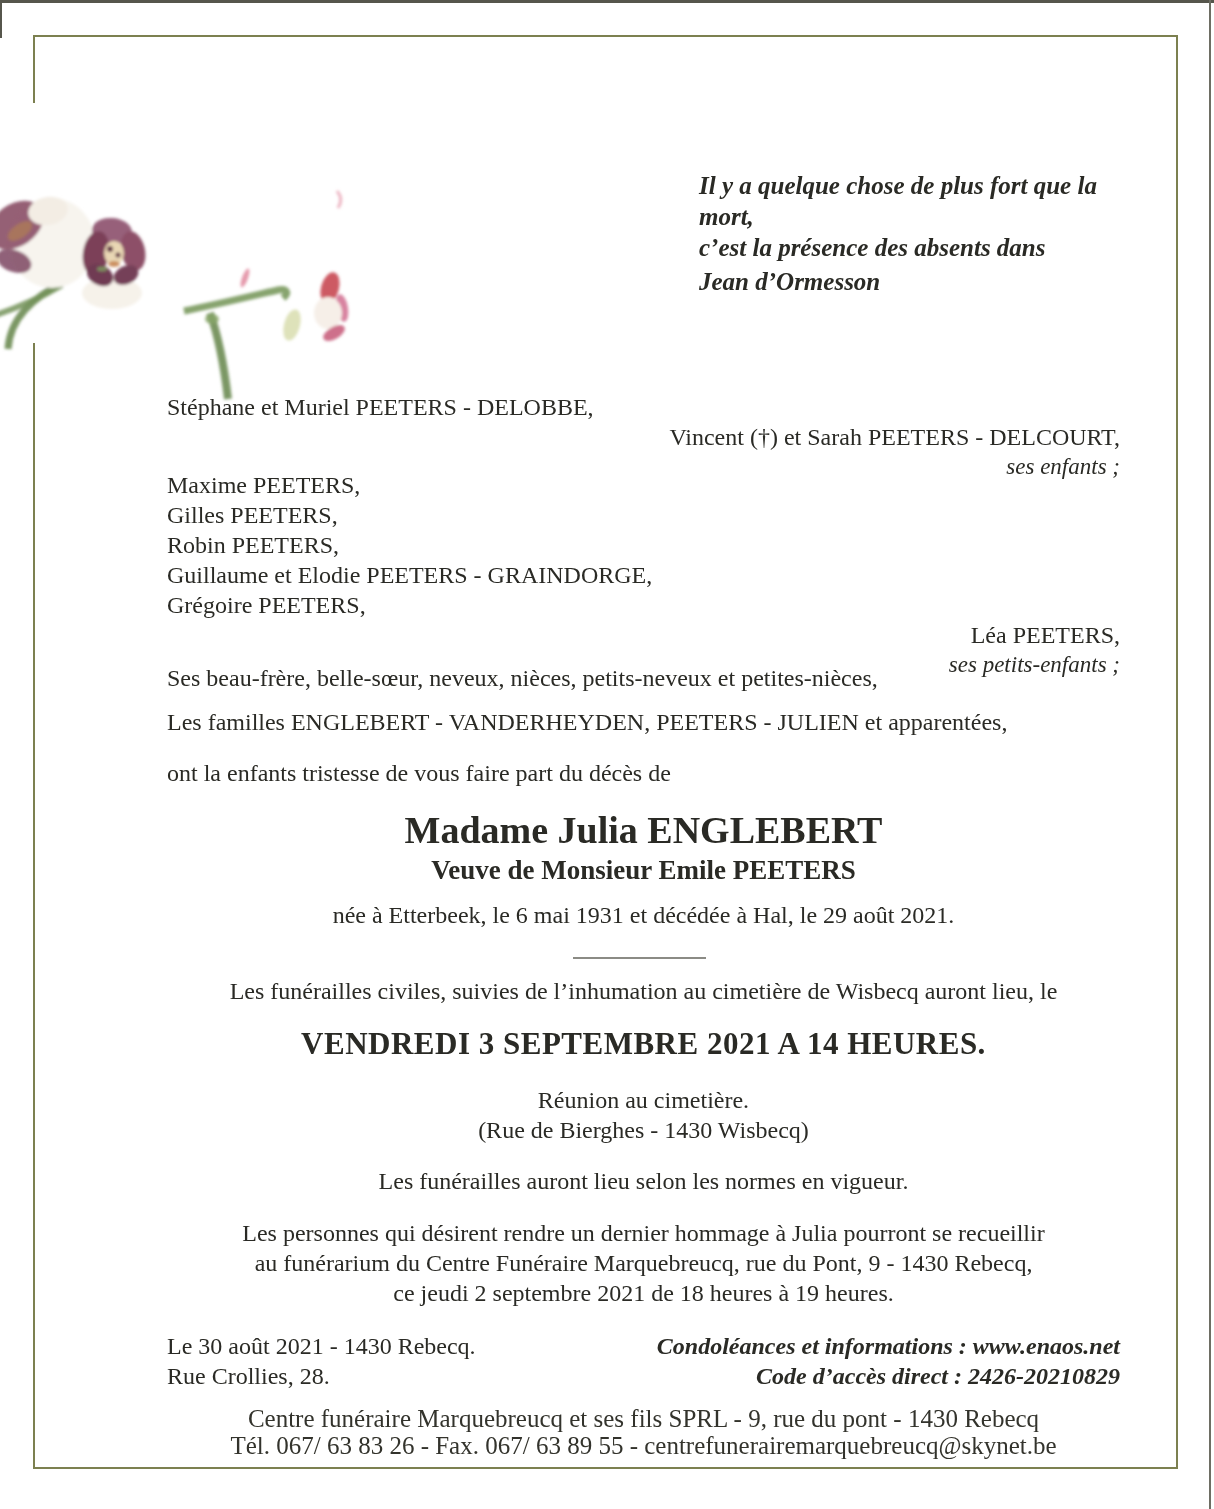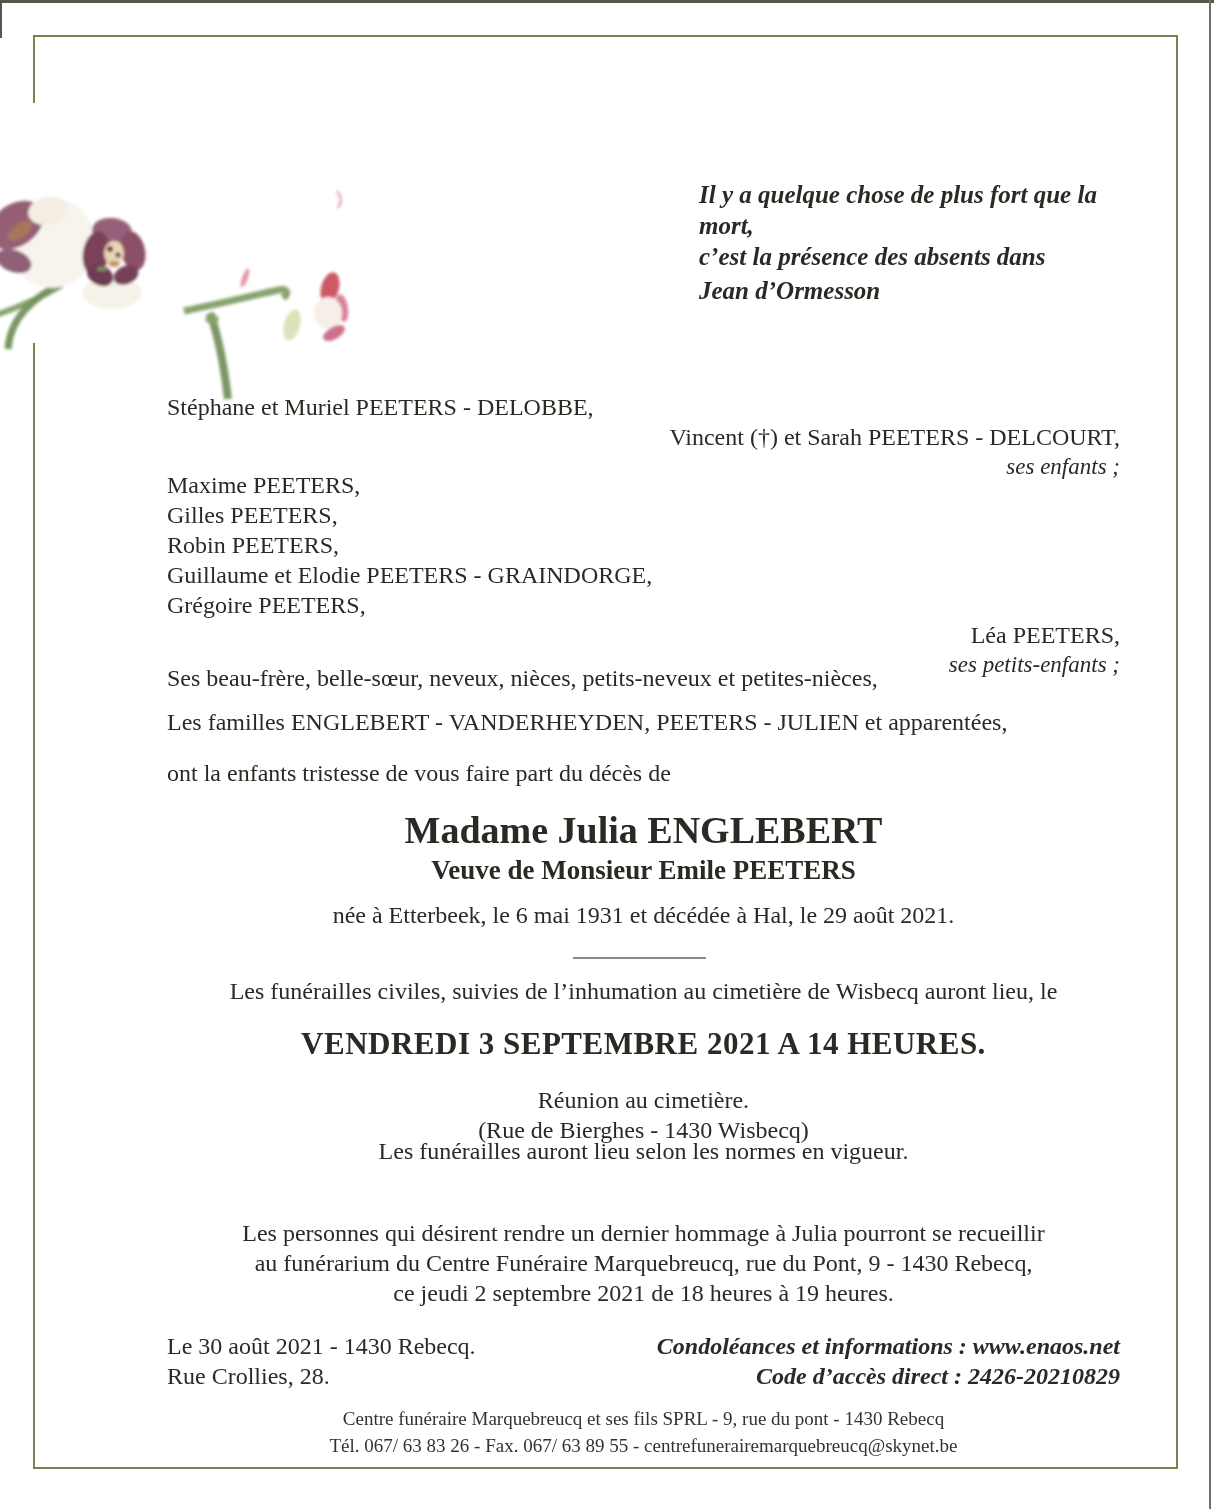--- a/index.html
+++ b/index.html
@@ -14,36 +14,36 @@
   
   .frame {
     position:absolute; left:33px; top:35px; width:1145px; height:1434px;
     box-sizing:border-box; border:2px solid #7c8050; z-index:1;
   }
   .flower { position:absolute; left:0; top:103px; width:360px; height:300px; z-index:2; }
   .block { position:absolute; z-index:3; }
   .content-w { left:167px; width:953px; }
   .quote {
     left:699px; top:170px; font-style:italic; font-weight:bold;
-    font-size:25px; line-height:31px; width:421px;margin-top:9px;
+    font-size:25px; line-height:31px; width:421px;
   }
   .quote-author { text-align:left; margin-top:3px; }
   .names { font-size:24px; line-height:30px; }
   .row-flex { display:flex; justify-content:space-between; align-items:flex-end;flex-direction:column; }
   .rel-label { font-style:italic; font-size:23px; }
   .centered { text-align:center; }
   .deceased-name { font-size:38px; font-weight:bold; line-height:44px; }
   .deceased-sub  { font-size:27px; font-weight:bold; line-height:32px; }
   .body-line { font-size:24px; line-height:30px; }
   .divider { left:573px; top:957px; width:133px; border-top:2px solid #8b8b85; height:0; }
   .date-line { font-size:31px; font-weight:bold; letter-spacing:0.5px; }
   .homage { font-size:24px; line-height:30px; }
   .bottom-left  { font-size:24px; line-height:30px; }
   .bottom-right { font-size:24px; line-height:30px; font-weight:bold; font-style:italic; text-align:right; }
-  .footer { font-size:19px; line-height:27px; color:#33332c; }
+  .footer { font-size:25px; line-height:27px; color:#33332c; }
 </style>
 </head>
 <body>
 
 <div class="page">
 
   <div class="scan-top"></div>
   <div class="scan-right"></div>
   <div class="scan-left-stub"></div>
   <div class="frame"></div>
@@ -124,21 +124,21 @@
   <div class="block content-w centered deceased-name" style="top:808px;">Madame Julia ENGLEBERT</div>
   <div class="block content-w centered deceased-sub" style="top:854px;">Veuve de Monsieur Emile PEETERS</div>
   <div class="block content-w centered body-line" style="top:900px;">née à Etterbeek, le 6 mai 1931 et décédée à Hal, le 29 août 2021.</div>
 
   <div class="block divider"></div>
 
   <div class="block content-w centered body-line" style="top:976px;">Les funérailles civiles, suivies de l’inhumation au cimetière de Wisbecq auront lieu, le</div>
   <div class="block content-w centered date-line" style="top:1026px;">VENDREDI 3 SEPTEMBRE 2021 A 14 HEURES.</div>
   <div class="block content-w centered body-line" style="top:1085px;">Réunion au cimetière.</div>
   <div class="block content-w centered body-line" style="top:1115px;">(Rue de Bierghes - 1430 Wisbecq)</div>
-  <div class="block content-w centered body-line" style="top:1136px;">Les funérailles auront lieu selon les normes en vigueur.</div>
+  <div class="block content-w centered body-line" style="top:1166px;">Les funérailles auront lieu selon les normes en vigueur.</div>
 
   <div class="block content-w centered homage" style="top:1218px;">
     <div>Les personnes qui désirent rendre un dernier hommage à Julia pourront se recueillir</div>
     <div>au funérarium du Centre Funéraire Marquebreucq, rue du Pont, 9 - 1430 Rebecq,</div>
     <div>ce jeudi 2 septembre 2021 de 18 heures à 19 heures.</div>
   </div>
 
   <div class="block bottom-left" style="top:1331px; left:167px;">
     <div>Le 30 août 2021 - 1430 Rebecq.</div>
     <div>Rue Crollies, 28.</div>

